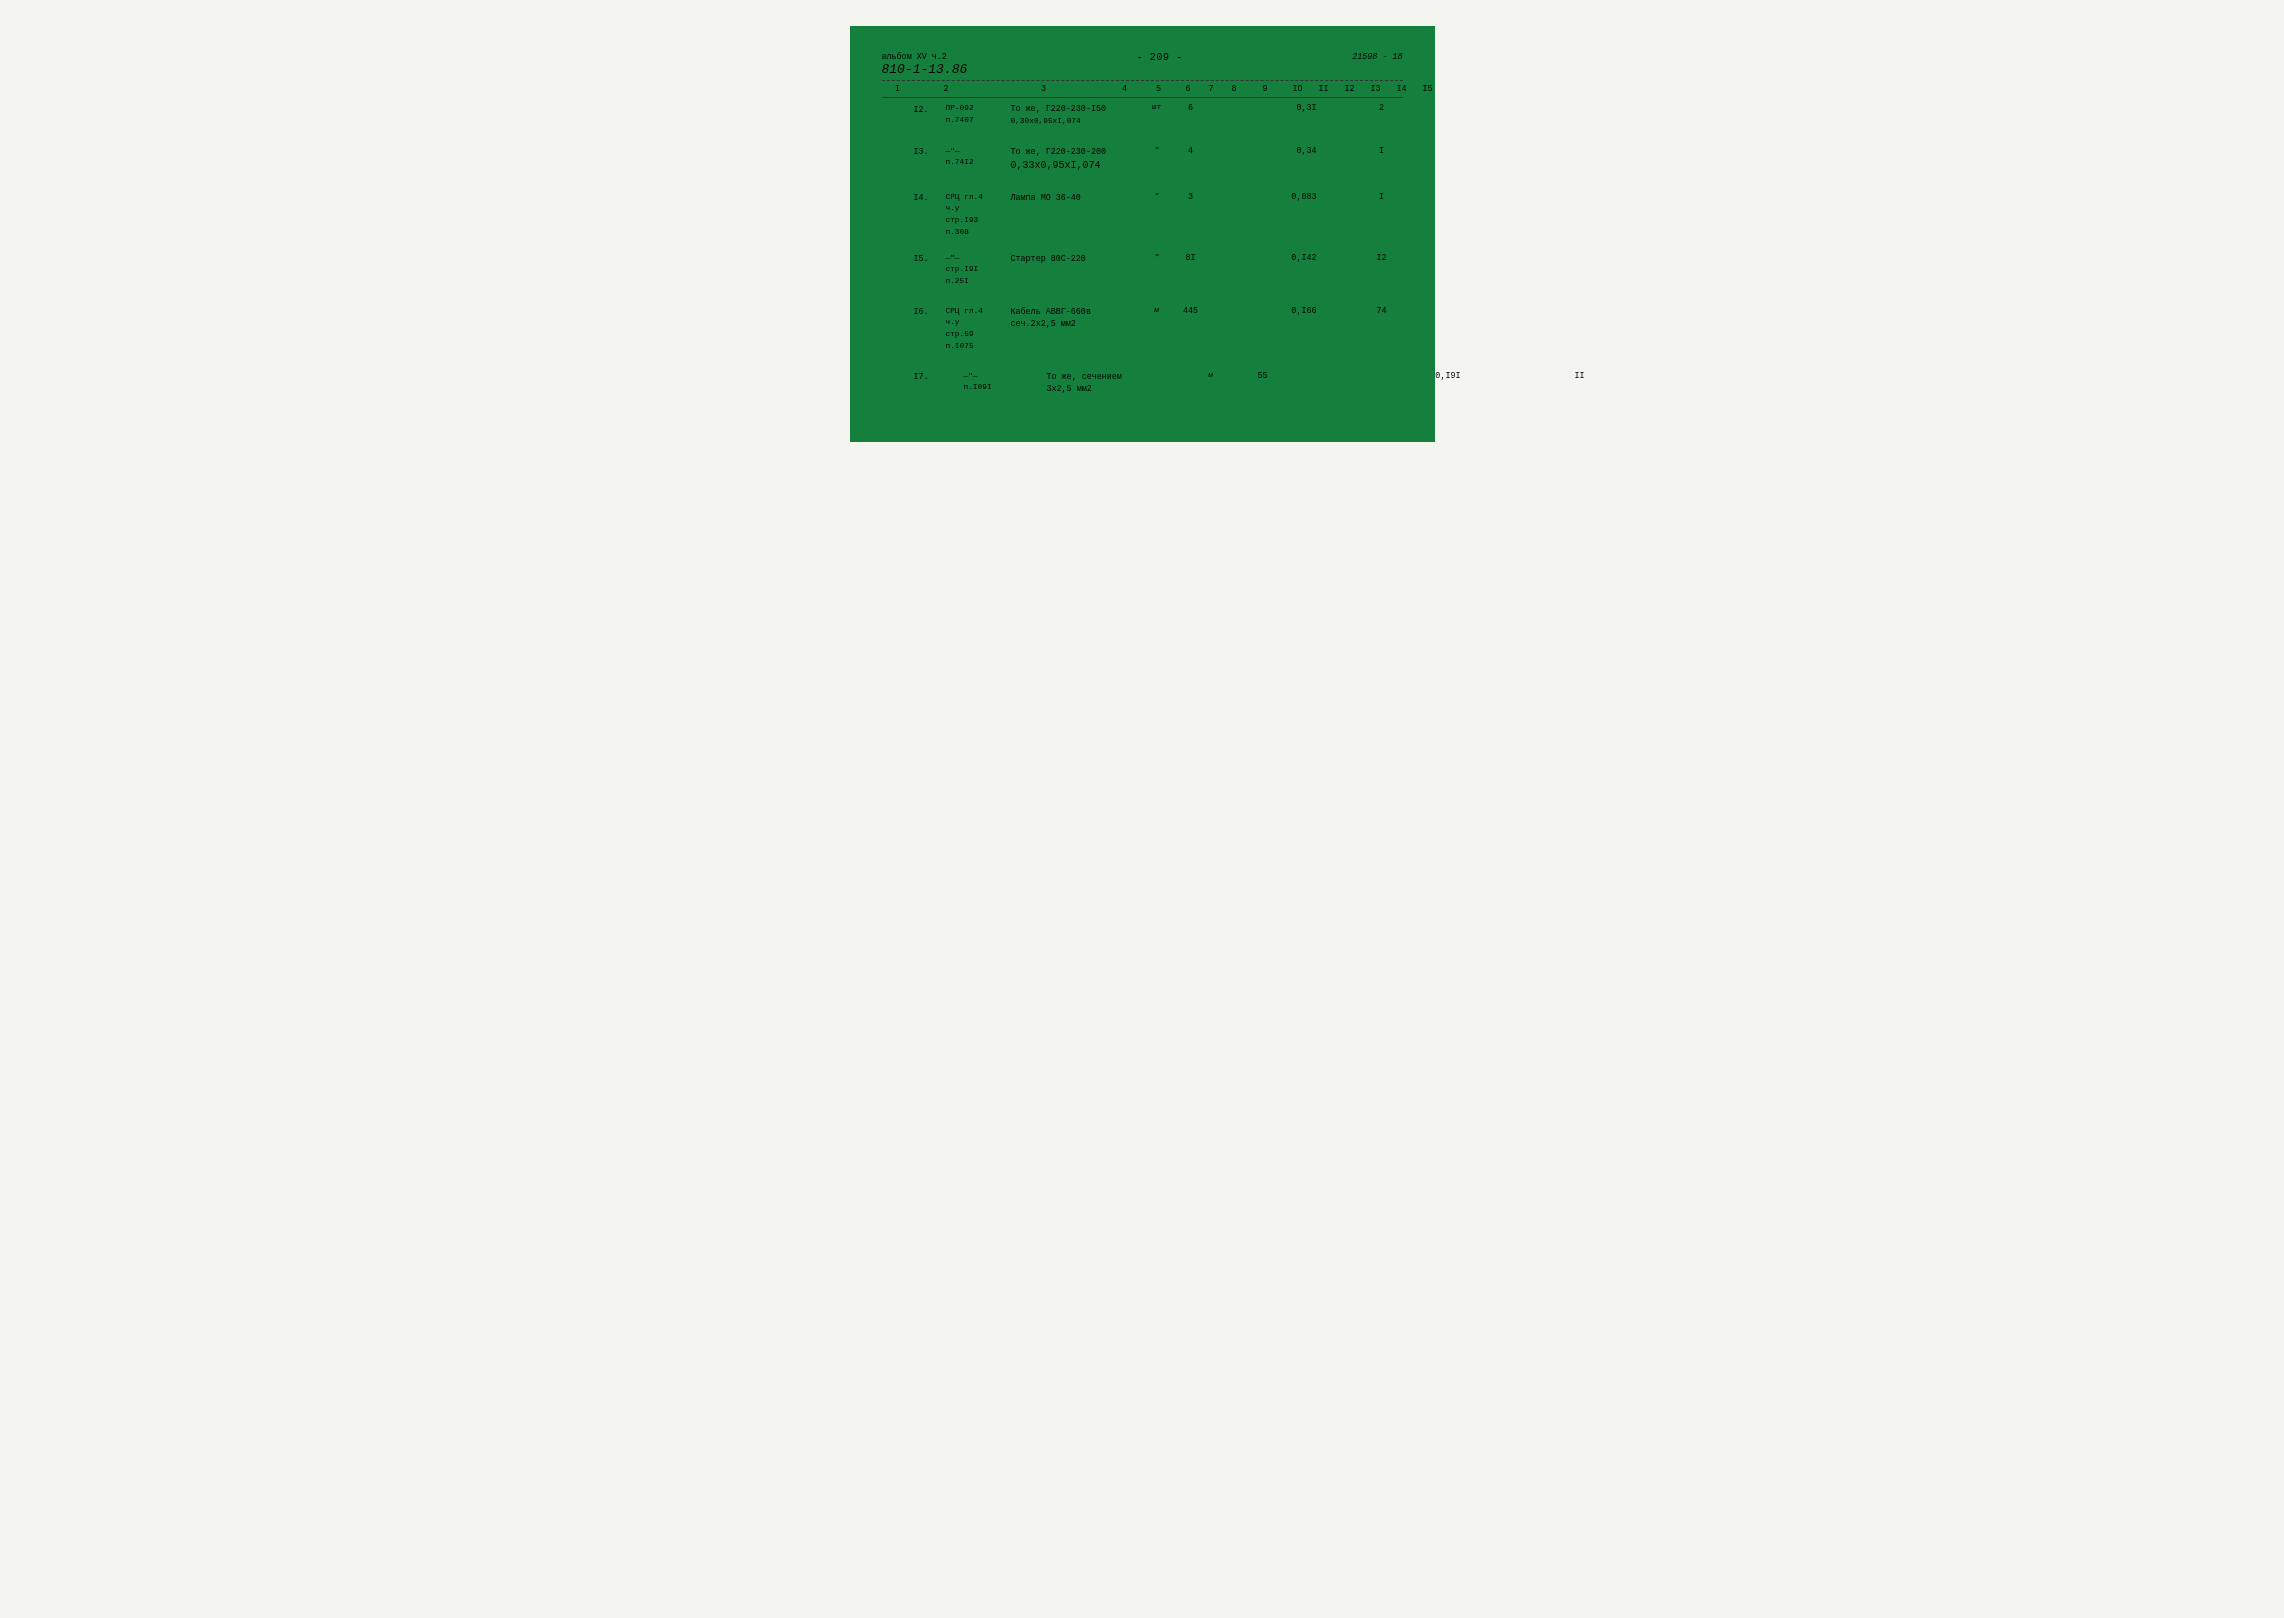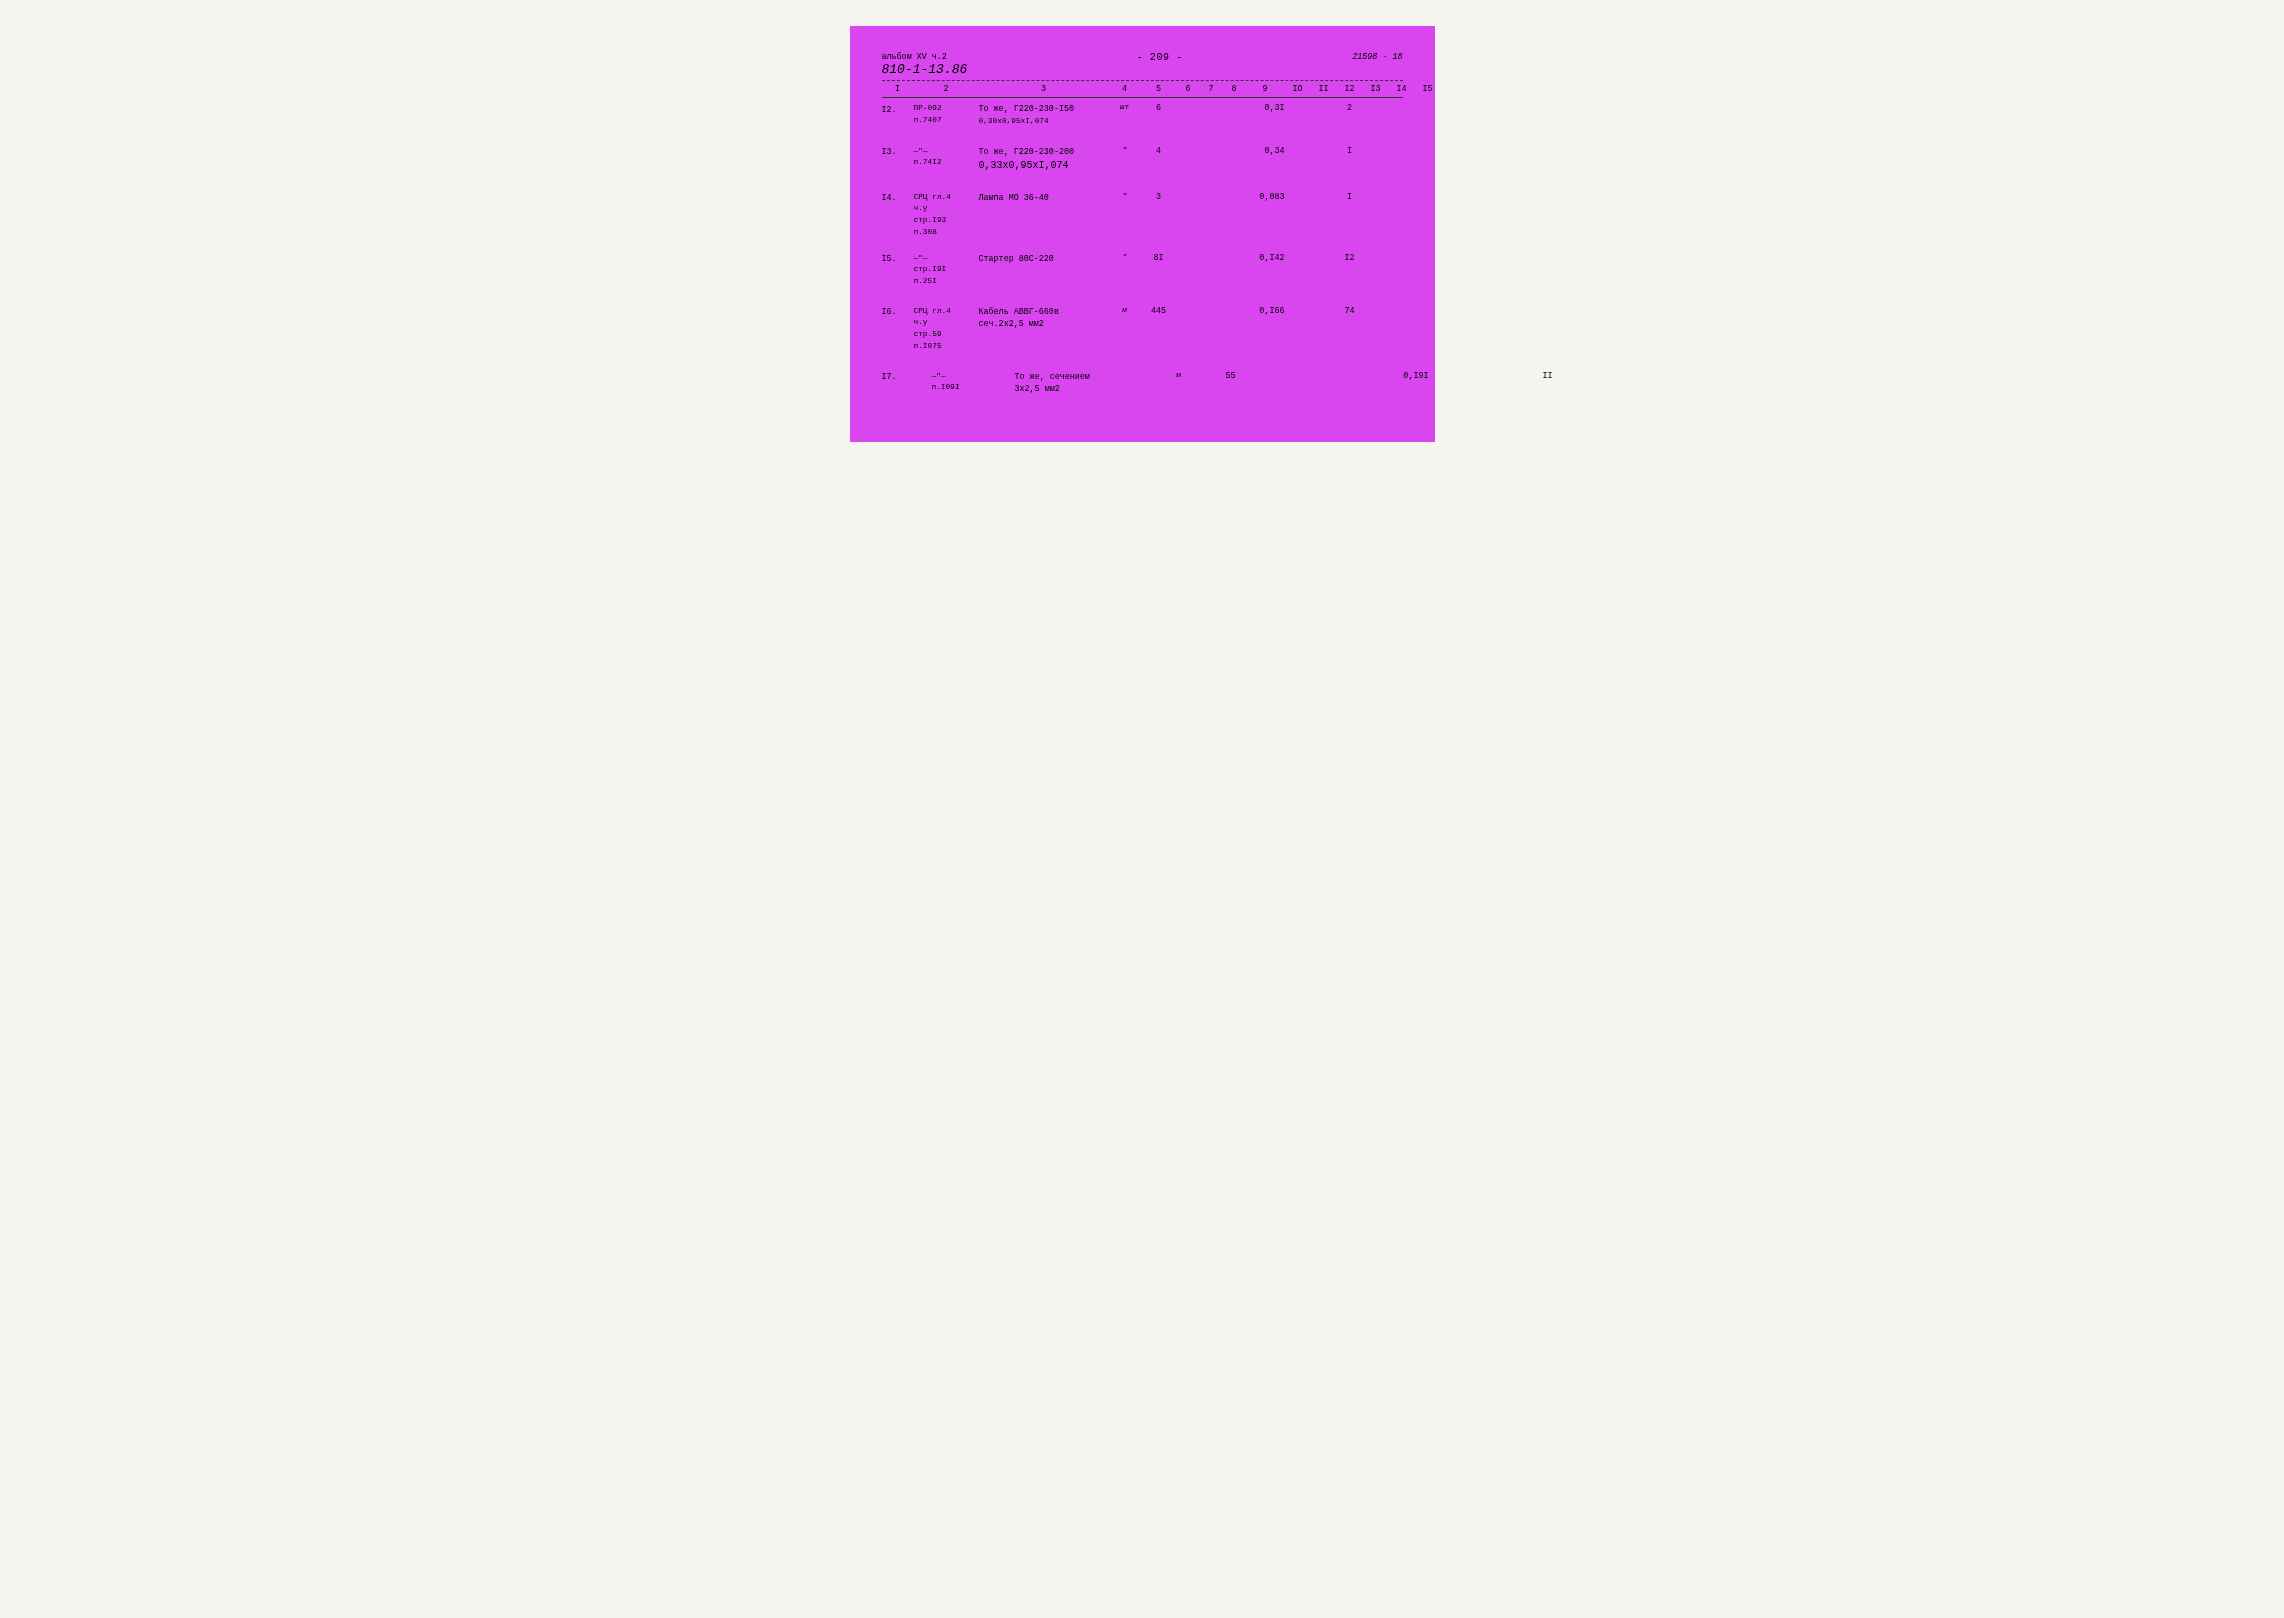--- a/index.html
+++ b/index.html
@@ -12,21 +12,21 @@
       background: #f5f5f0;
       font-family: 'Courier New', Courier, monospace;
       display: flex;
       justify-content: center;
       align-items: flex-start;
       min-height: 100vh;
       padding: 26px 13px;
     }
 
     .page {
-      background: #d946ef;
+      background: #15803d;
       width: 585px;
       min-height: 416px;
       padding: 26px 32px 39px 32px;
       position: relative;
     }
 
     .header-area {
       display: flex;
       justify-content: space-between;
       align-items: flex-start;
@@ -101,20 +101,21 @@
 
     .data-row + .data-row {
       margin-top: 2.6px;
     }
 
     .row-num {
       width: 32px;
       min-width: 32px;
       font-size: 8.4px;
       padding-top: 1.3px;
+      margin-left: 32px;
     }
 
     .row-ref {
       width: 65px;
       min-width: 65px;
       font-size: 7.8px;
       line-height: 1.5;
     }
 
     .row-desc {

